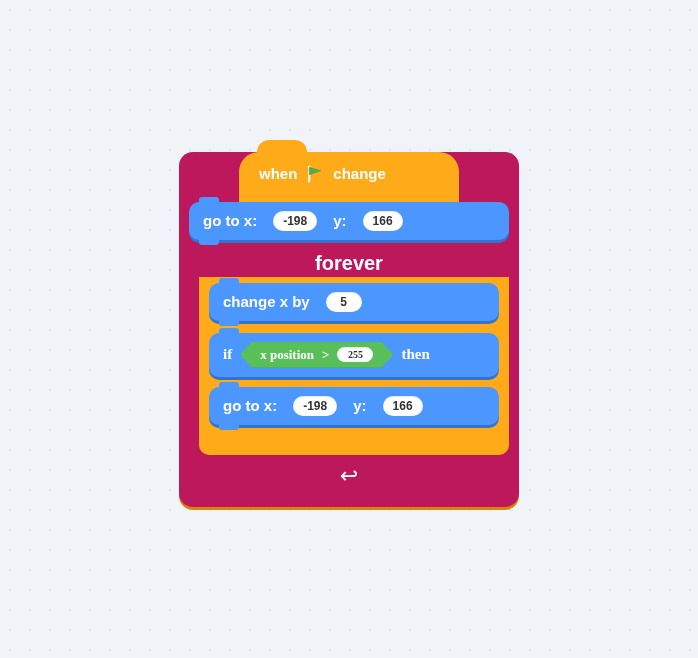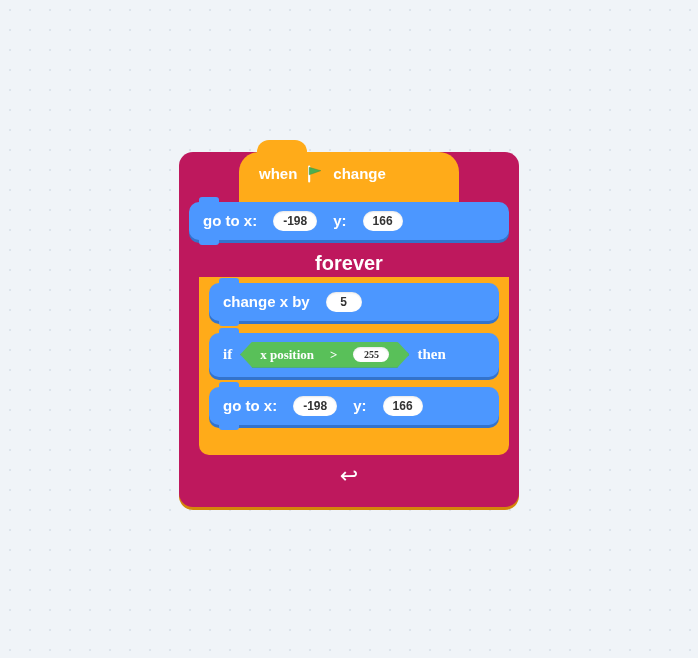--- a/index.html
+++ b/index.html
@@ -197,21 +197,21 @@
       border-radius: 3px 3px 0 0;
     }
 
     
     .condition-pill {
       background: #59c059;
       border-radius: 20px;
       padding: 5px 14px;
       display: flex;
       align-items: center;
-      gap: 16px;
+      gap: 8px;
       font-size: 13px;
       font-weight: 600;
       color: white;
       box-shadow: 0 2px 0 #3a9a3a;
       clip-path: polygon(12px 0%, calc(100% - 12px) 0%, 100% 50%, calc(100% - 12px) 100%, 12px 100%, 0% 50%);
       padding-left: 20px;
       padding-right: 20px;
     }
 
     .condition-pill .pill {

